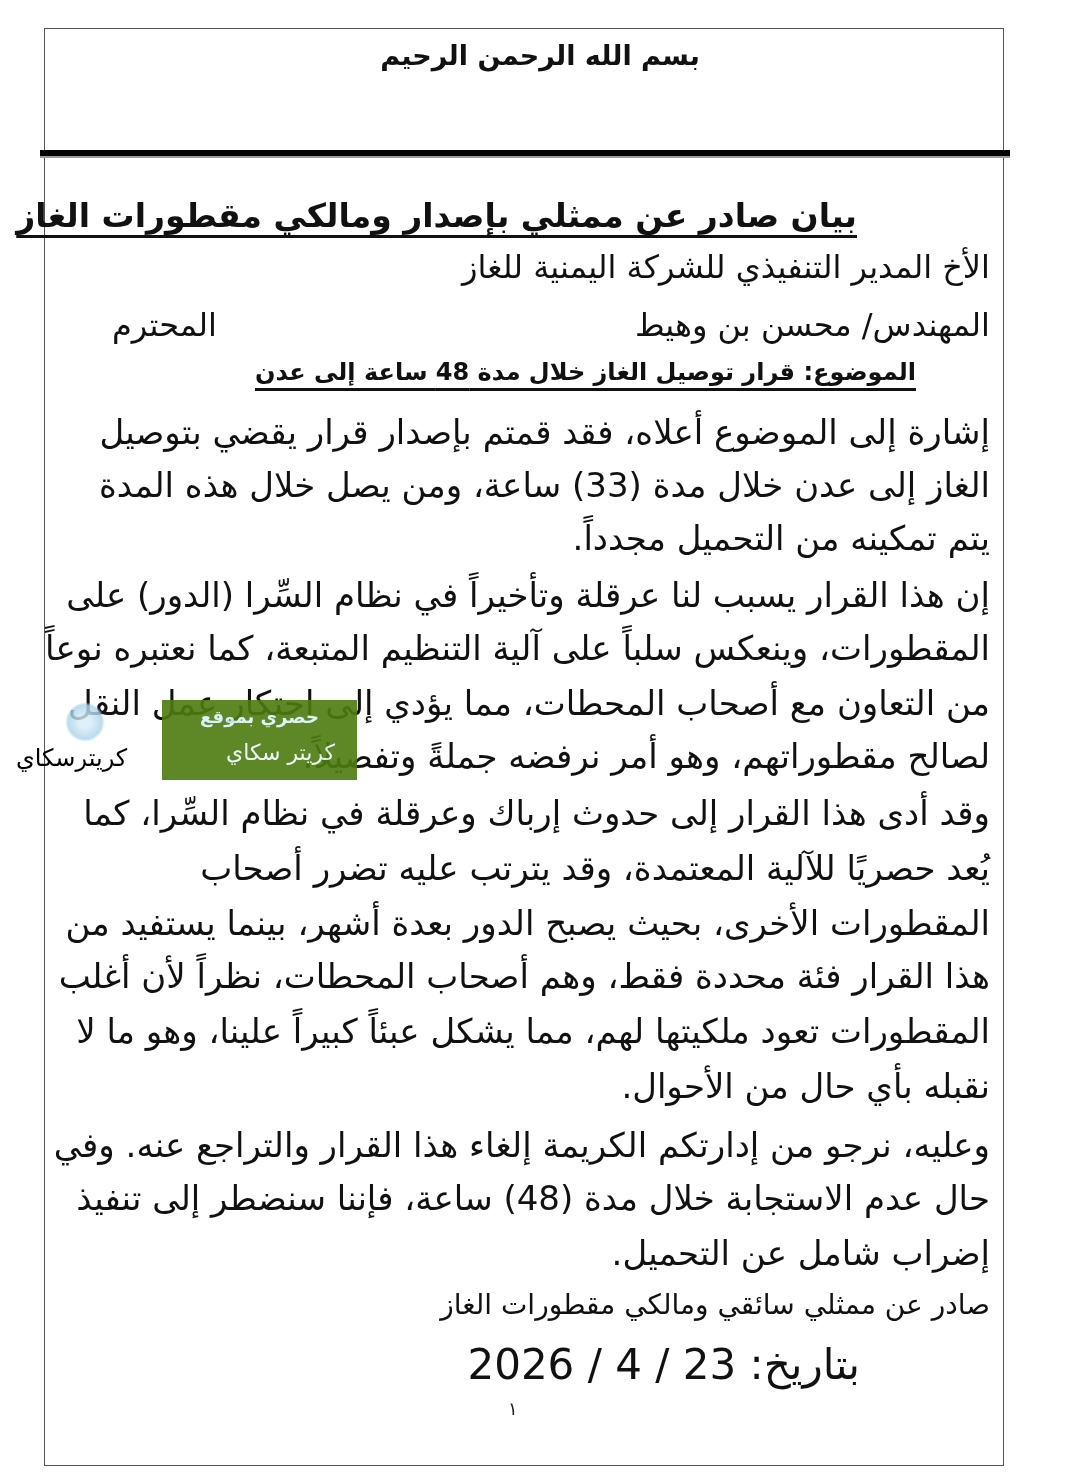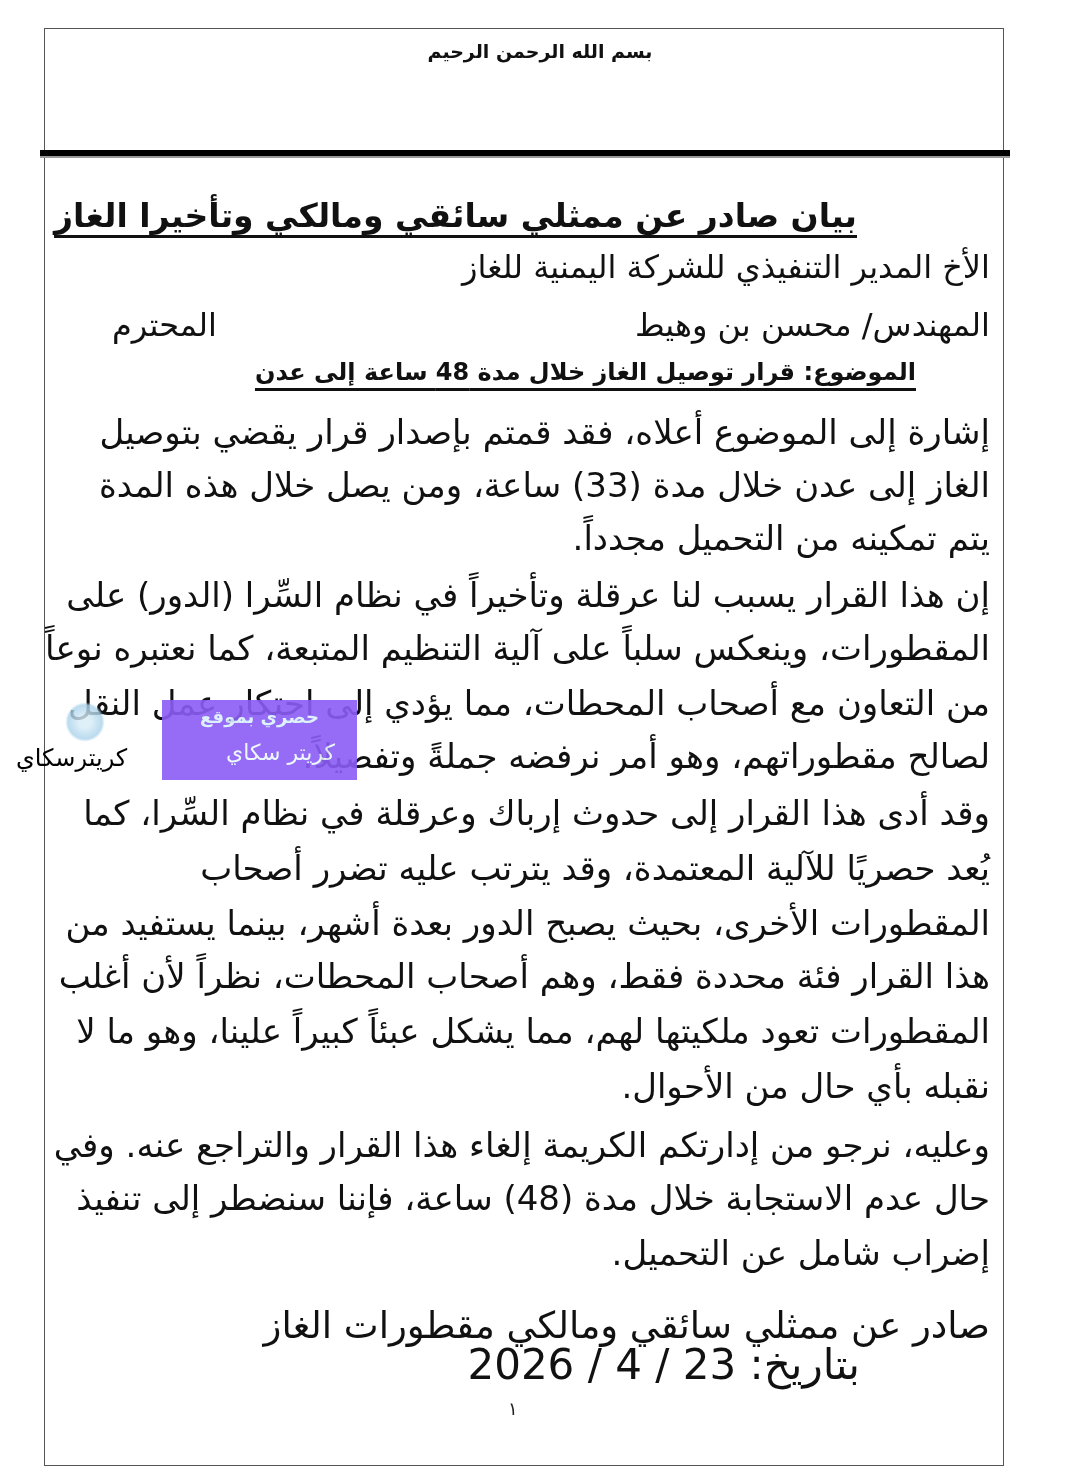--- a/index.html
+++ b/index.html
@@ -31,21 +31,21 @@
       width: 100%;
       height: 124px;
     }
     .basmala {
       position: absolute;
       top: 40px;
       left: 0;
       width: 100%;
       text-align: center;
       direction: rtl;
-      font-size: 19px;
+      font-size: 27px;
       font-weight: bold;
     }
     .thick-rule {
       position: absolute;
       left: 40px;
       top: 150px;
       width: 970px;
       height: 6px;
       background: #000000;
       box-shadow: 0 2px 0 #9a9a9a;
@@ -104,44 +104,43 @@
     .body-line {
       position: absolute;
       right: 0;
       font-size: 34px;
       white-space: nowrap;
       line-height: 1.2;
     }
     .signature {
       position: absolute;
       right: 0;
-      font-size: 37px;
-      white-space: nowrap;
-      margin-top: 16px;
+      font-size: 28px;
+      white-space: nowrap;
     }
     .date-line {
       position: absolute;
       right: 130px;
       font-size: 42px;
       white-space: nowrap;
     }
     .page-number {
       position: absolute;
       top: 1398px;
       left: 508px;
       font-size: 18px;
       color: #222;
     }
     .watermark-box {
       position: absolute;
       left: 162px;
       top: 700px;
       width: 195px;
       height: 80px;
-      background: #8b5cf6;
+      background: #4d7c0f;
       opacity: 0.9;
     }
     .watermark-box-text1 {
       position: absolute;
       top: 6px;
       width: 100%;
       text-align: center;
       direction: rtl;
       color: #d9f0fb;
       font-size: 18px;
@@ -189,21 +188,21 @@
 
 <div class="page-frame"></div>
 
 <div class="header-area">
   <div class="basmala">بسم الله الرحمن الرحيم</div>
 </div>
 
 <div class="thick-rule"></div>
 
 <div class="content">
-  <div class="title">بيان صادر عن ممثلي سائقي ومالكي وتأخيرا الغاز</div>
+  <div class="title">بيان صادر عن ممثلي بإصدار ومالكي مقطورات الغاز</div>
   <div class="addressee">الأخ المدير التنفيذي للشركة اليمنية للغاز</div>
   <div class="engineer">المهندس/ محسن بن وهيط</div>
   <div class="respected">المحترم</div>
   <div class="subject">الموضوع: قرار توصيل الغاز خلال مدة 48 ساعة إلى عدن</div>
 
   <div class="body-line" style="top:244px;">إشارة إلى الموضوع أعلاه، فقد قمتم بإصدار قرار يقضي بتوصيل</div>
   <div class="body-line" style="top:297px;">الغاز إلى عدن خلال مدة (33) ساعة، ومن يصل خلال هذه المدة</div>
   <div class="body-line" style="top:350px;">يتم تمكينه من التحميل مجدداً.</div>
   <div class="body-line" style="top:407px;">إن هذا القرار يسبب لنا عرقلة وتأخيراً في نظام السِّرا (الدور) على</div>
   <div class="body-line" style="top:460px;">المقطورات، وينعكس سلباً على آلية التنظيم المتبعة، كما نعتبره نوعاً</div>

